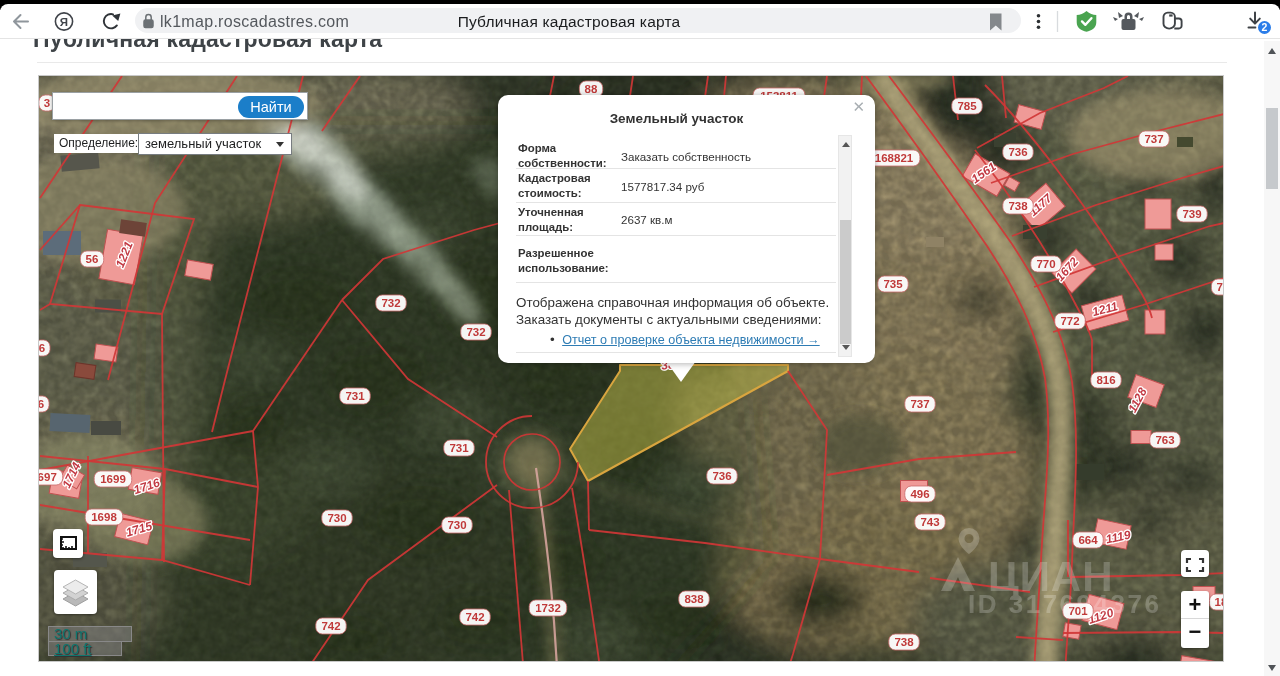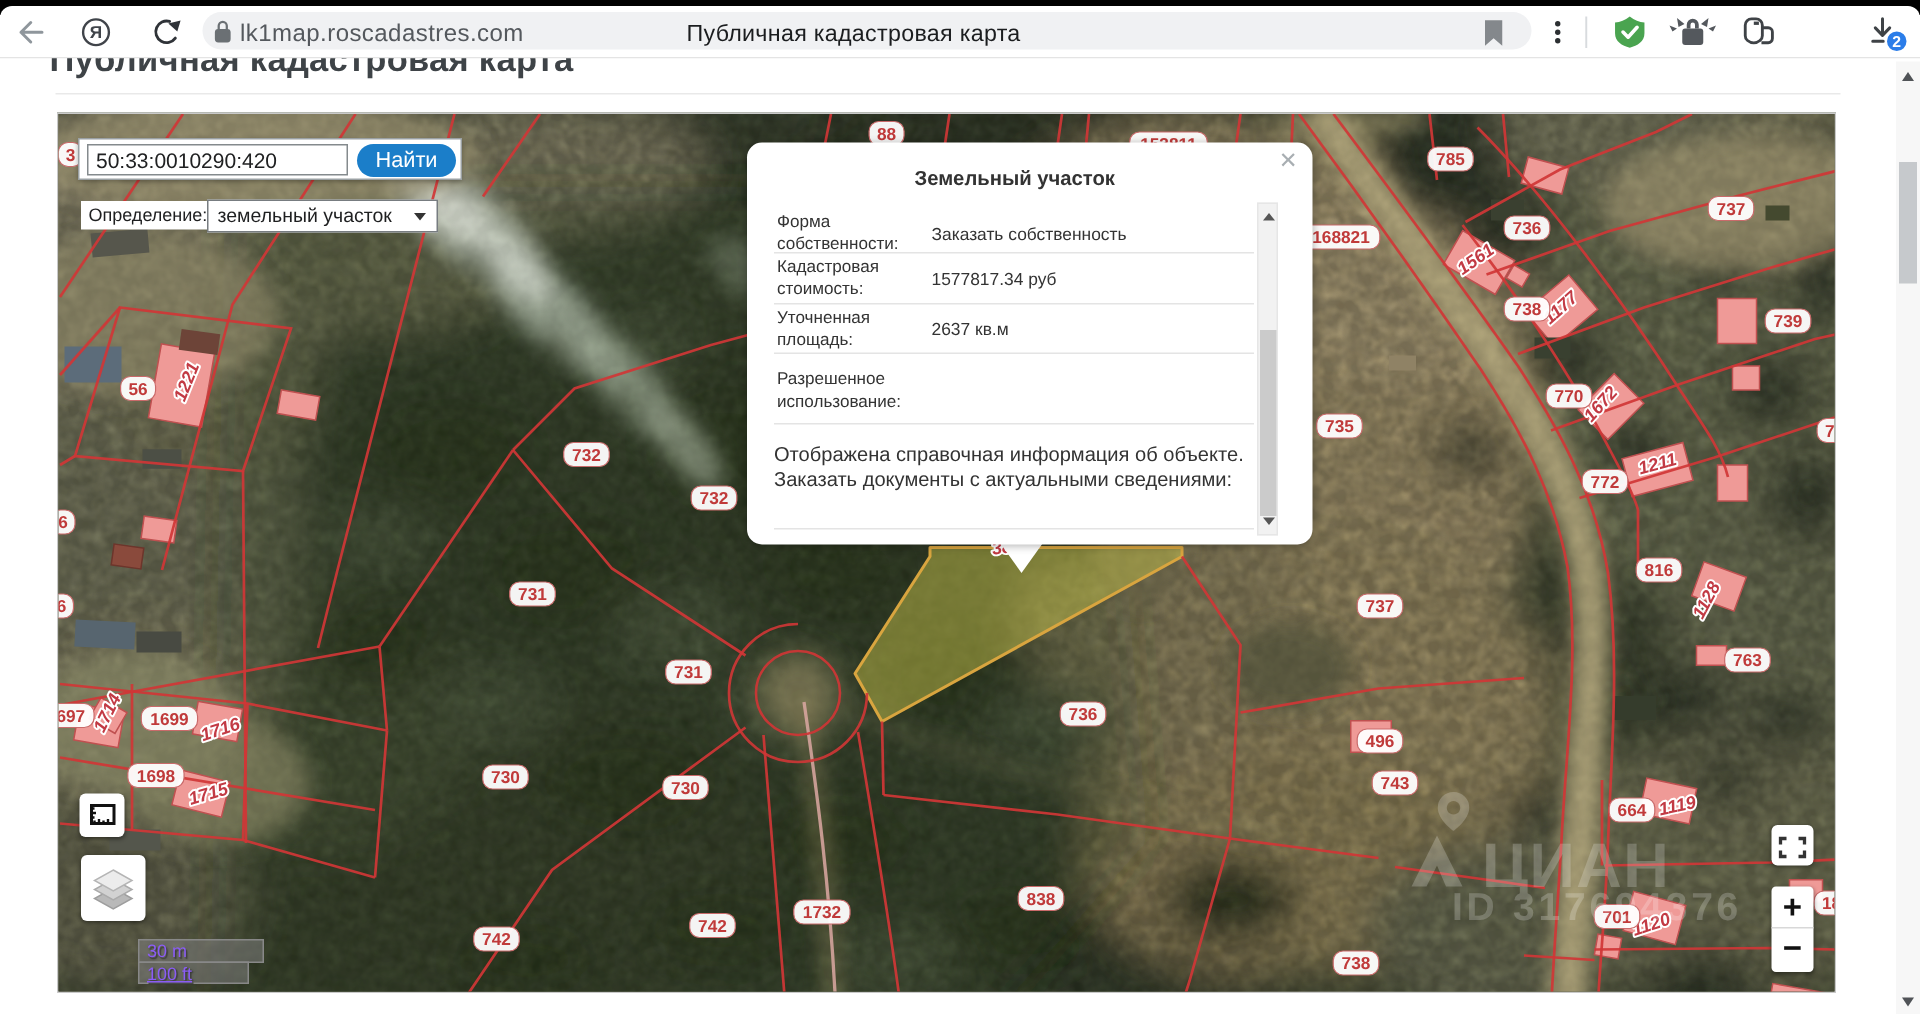--- a/index.html
+++ b/index.html
@@ -27,34 +27,34 @@
 #deflabel { position:absolute; left:0; top:1px; background:#fff; padding:2px 5px 3px 5px;text-align:right; }
 #defsel { position:absolute; left:84px; top:0; width:154px; height:22px; background:#fff;
   border:1px solid #777c80; font-size:13px; padding:2px 0 0 6px; color:#1e1f20; }
 #defsel .chev { position:absolute; right:7px; top:8px; width:0; height:0;
   border-left:4.5px solid transparent; border-right:4.5px solid transparent; border-top:5.5px solid #333; }
 #popup { left:498px; top:95px; width:377px; height:268px; background:#fff; border-radius:10px;
   box-shadow:0 1px 6px rgba(0,0,0,0.3); z-index:20; color:#333; }
 #popup .close { position:absolute; right:10px; top:3px; font-size:15px; color:#a8aeb2; }
 #popup .title { position:absolute; left:0; right:20px; top:16px; text-align:center;
   font-size:13.5px; font-weight:bold; color:#333; }
-#popup .lab { position:absolute; left:20px; width:103px; font-weight:normal; font-size:11.4px;
+#popup .lab { position:absolute; left:20px; width:103px; font-weight:bold; font-size:11.4px;
   line-height:14.8px; color:#333; }
 #popup .val { position:absolute; left:123px; font-size:11.6px; line-height:13.6px;
   white-space:nowrap; color:#333; }
 #popup .sep { position:absolute; left:18px; width:320px; height:1px; background:#e4e4e4; }
 #popup .para { position:absolute; left:18px; font-size:13.4px; line-height:17px; color:#333;
   white-space:nowrap; }
 #popup a { color:#2e7cb4; font-size:12.6px; }
 #ptail { left:666px; top:361px; width:0; height:0; border-left:15px solid transparent;
   border-right:15px solid transparent; border-top:21px solid #ffffff; z-index:19; }
 .mbtn { position:absolute; background:#fff; border-radius:4px;
   box-shadow:0 1px 3px rgba(0,0,0,0.45); z-index:10; }
-#scale { left:48px; top:626px; z-index:10; font-size:12px; color:#8b5cf6;
-  text-shadow:1px 1px 1px #333;margin-left:44px; }
+#scale { left:48px; top:626px; z-index:10; font-size:15px; color:#0f766e;
+  text-shadow:1px 1px 1px #333; }
 #scale div { background:rgba(125,125,125,0.55); border:1px solid #888;
   padding:0 0 0 5px; height:15.5px; line-height:14px; }
 #zoomctl { left:1181px; top:591px; width:28px; height:57px; background:#fff; border-radius:3px;
   box-shadow:0 1px 3px rgba(0,0,0,0.45); z-index:10; text-align:center; font-weight:bold;
   font-size:22px; color:#111; }
 </style></head>
 <body>
 <div class="abs" id="topblack"></div>
 <div class="abs" id="heading">Публичная кадастровая карта</div>
 <div class="abs" id="hr1"></div>
@@ -505,29 +505,29 @@
   <div class="sep" style="top:73px"></div>
   <div class="lab" style="top:76px">Кадастровая<br>стоимость:</div>
   <div class="val" style="top:85px">1577817.34 руб</div>
   <div class="sep" style="top:107px"></div>
   <div class="lab" style="top:110px">Уточненная<br>площадь:</div>
   <div class="val" style="top:118px">2637 кв.м</div>
   <div class="sep" style="top:140px"></div>
   <div class="lab" style="top:151px">Разрешенное<br>использование:</div>
   <div class="sep" style="top:187px"></div>
   <div class="para" style="top:199px">Отображена справочная информация об объекте.<br>Заказать документы с актуальными сведениями:</div>
+  <div class="para" style="top:236px; left:52px;">•&nbsp;&nbsp;<a href="#">Отчет о проверке объекта недвижимости →</a></div>
   <div class="sep" style="top:257px"></div>
   <div style="position:absolute; left:340px; top:40px; width:14px; height:222px; background:#f2f2f2; border:1px solid #e6e6e6;">
     <div style="position:absolute; left:3px; top:6px; width:0; height:0; border-left:4px solid transparent; border-right:4px solid transparent; border-bottom:5px solid #565656;"></div>
     <div style="position:absolute; left:1px; top:84px; width:11px; height:124px; background:#cbcbcb;"></div>
     <div style="position:absolute; left:3px; bottom:6px; width:0; height:0; border-left:4px solid transparent; border-right:4px solid transparent; border-top:5px solid #565656;"></div>
   </div>
 </div>
 <div class="abs" id="search">
-  <input value="50:33:0010290:420" readonly="" style="">
   <div id="findbtn">Найти</div>
 </div>
 <div class="abs" id="defrow">
   <div id="deflabel">Определение:</div>
   <div id="defsel">земельный участок<div class="chev"></div></div>
 </div>
 <div class="mbtn" style="left:53px; top:529px; width:30px; height:29px;">
  <svg width="30" height="29" viewBox="0 0 30 29">
       <g fill="none" stroke="#111" stroke-width="2">
  <rect x="8" y="8" width="15" height="12"></rect>

